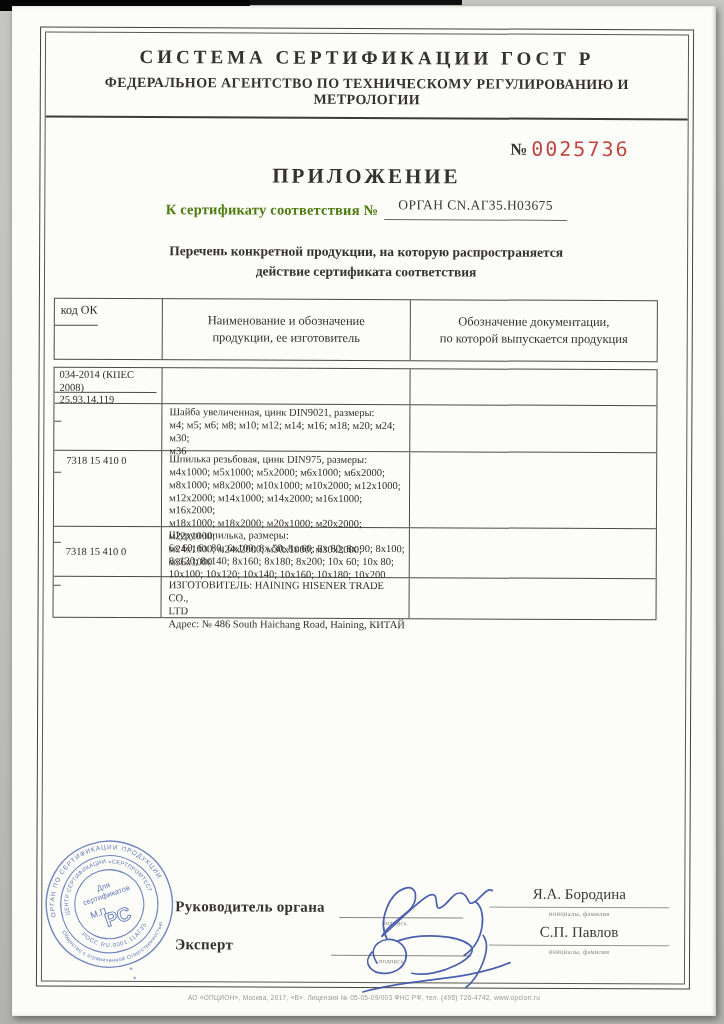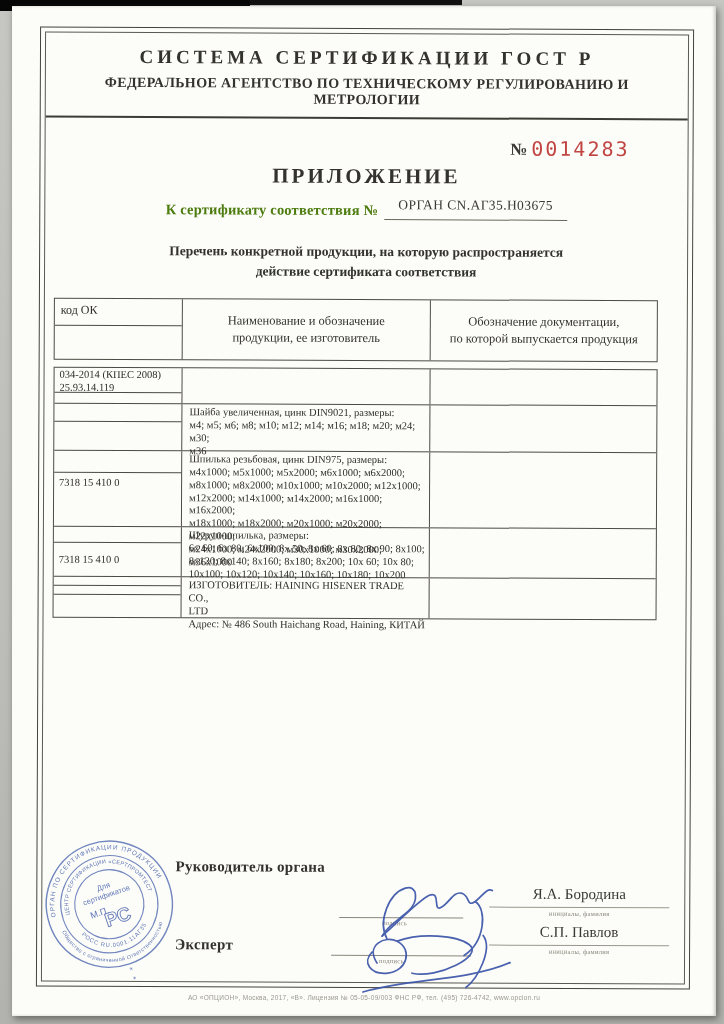--- a/index.html
+++ b/index.html
@@ -46,21 +46,21 @@
   .cert-value { position:relative; top:-6px; font-size:13.5px; letter-spacing:.4px; color:#3a3933; }
 
   .scope { text-align:center; margin-top:22px; font-size:13.5px; font-weight:bold; line-height:1.45; color:#33322c; }
 
   
   .ctable { margin:18px 0 0 9px; width:604px; font-size:12.5px; }
   .thead { display:flex; border:1.1px solid #4c4b44; height:62px; }
   .tbody { display:flex; flex-direction:column; border:1.1px solid #4c4b44; margin-top:7px; }
   .trow { display:flex; border-bottom:1px solid #4c4b44; }
   .trow:last-child { border-bottom:none; }
-  .col-code { width:128px; border-right:1px solid #4c4b44; display:flex; flex-direction:column; }
+  .col-code { width:108px; border-right:1px solid #4c4b44; display:flex; flex-direction:row; }
   .col-prod { width:248px; border-right:1px solid #4c4b44; }
   .col-doc  { flex:1; }
   .thead .col-prod, .thead .col-doc {
     display:flex; align-items:center; justify-content:center; text-align:center;
     white-space:pre-line; line-height:1.35; color:#33322c;
   }
   .hdr-code-top { height:27px; padding:4px 0 0 6px; border-bottom:1px solid #4c4b44; font-size:12px; }
   .hdr-code-bottom { flex:1; padding:8px 0 0 6px; font-size:12px; }
   .cell-text { white-space:pre-line; font-size:10.5px; line-height:1.22; padding:2px 3px 2px 7px; color:#2f2e29; }
   .code-top { border-bottom:1px solid #4c4b44; white-space:pre-line; font-size:10.5px; line-height:1.2; padding:1px 2px 1px 5px; }
@@ -99,21 +99,21 @@
   <div class="frame">
     <div class="frame-inner">
 
       <div class="doc-head">
         <div class="doc-title">СИСТЕМА СЕРТИФИКАЦИИ ГОСТ Р</div>
         <div class="doc-subtitle">ФЕДЕРАЛЬНОЕ АГЕНТСТВО ПО ТЕХНИЧЕСКОМУ РЕГУЛИРОВАНИЮ И МЕТРОЛОГИИ</div>
       </div>
 
       <div class="formnum-row">
         <span class="formnum-prefix">№</span>
-        <span class="formnum-value">0014283</span>
+        <span class="formnum-value">0025736</span>
       </div>
 
       <div class="appendix-title">ПРИЛОЖЕНИЕ</div>
 
       <div class="cert-line">
         <span class="cert-label">К сертификату соответствия №</span><span class="cert-underline"><span class="cert-value">ОРГАН CN.АГ35.Н03675</span></span>
       </div>
 
       <div class="scope">
         <div>Перечень конкретной продукции, на которую распространяется</div>
@@ -186,21 +186,21 @@
             </div>
             <div class="col-prod cell-text">ИЗГОТОВИТЕЛЬ: HAINING HISENER TRADE CO.,
 LTD
 Адрес: № 486 South Haichang Road, Haining, КИТАЙ</div>
             <div class="col-doc cell-text"></div>
           </div>
         </div>
       </div>
     </div>
 
-    <div class="sig-role" style="left:138px; top:830px;">Руководитель органа</div>
+    <div class="sig-role" style="left:138px; top:870px;">Руководитель органа</div>
     <div class="sig-role" style="left:138px; top:908px;text-align:right;">Эксперт</div>
 
     <div class="sig-line" style="left:302px; top:888px; width:124px;"></div>
     <div class="sig-caption" style="left:345px; top:890px;">подпись</div>
 
     <div class="sig-line" style="left:294px; top:926px; width:140px;"></div>
     <div class="sig-caption" style="left:342px; top:928px;">подпись</div>
 
     <div class="name-box" style="left:452px; top:856px;">
       <div class="name-text">Я.А. Бородина</div>

